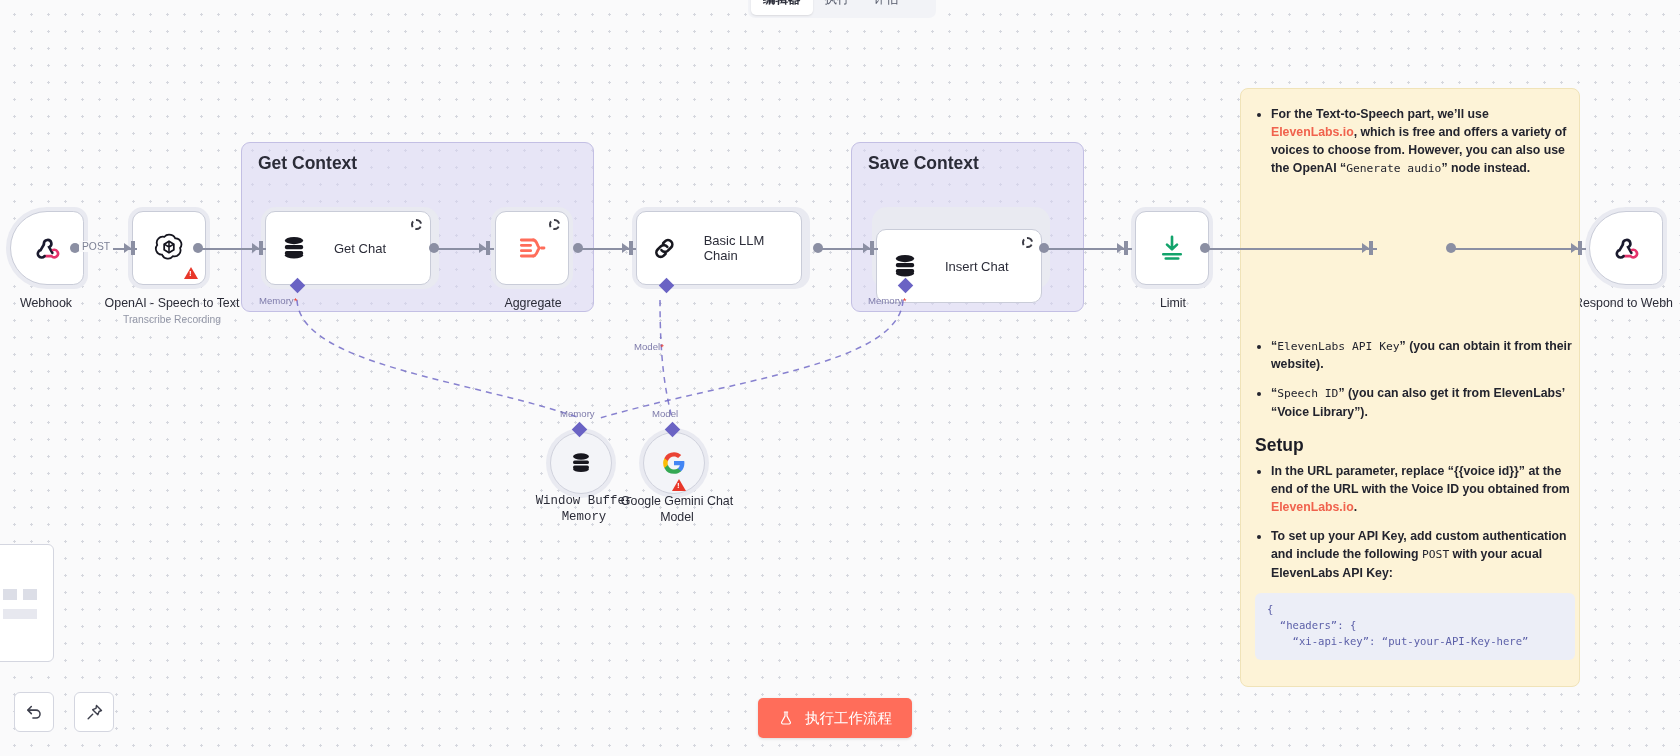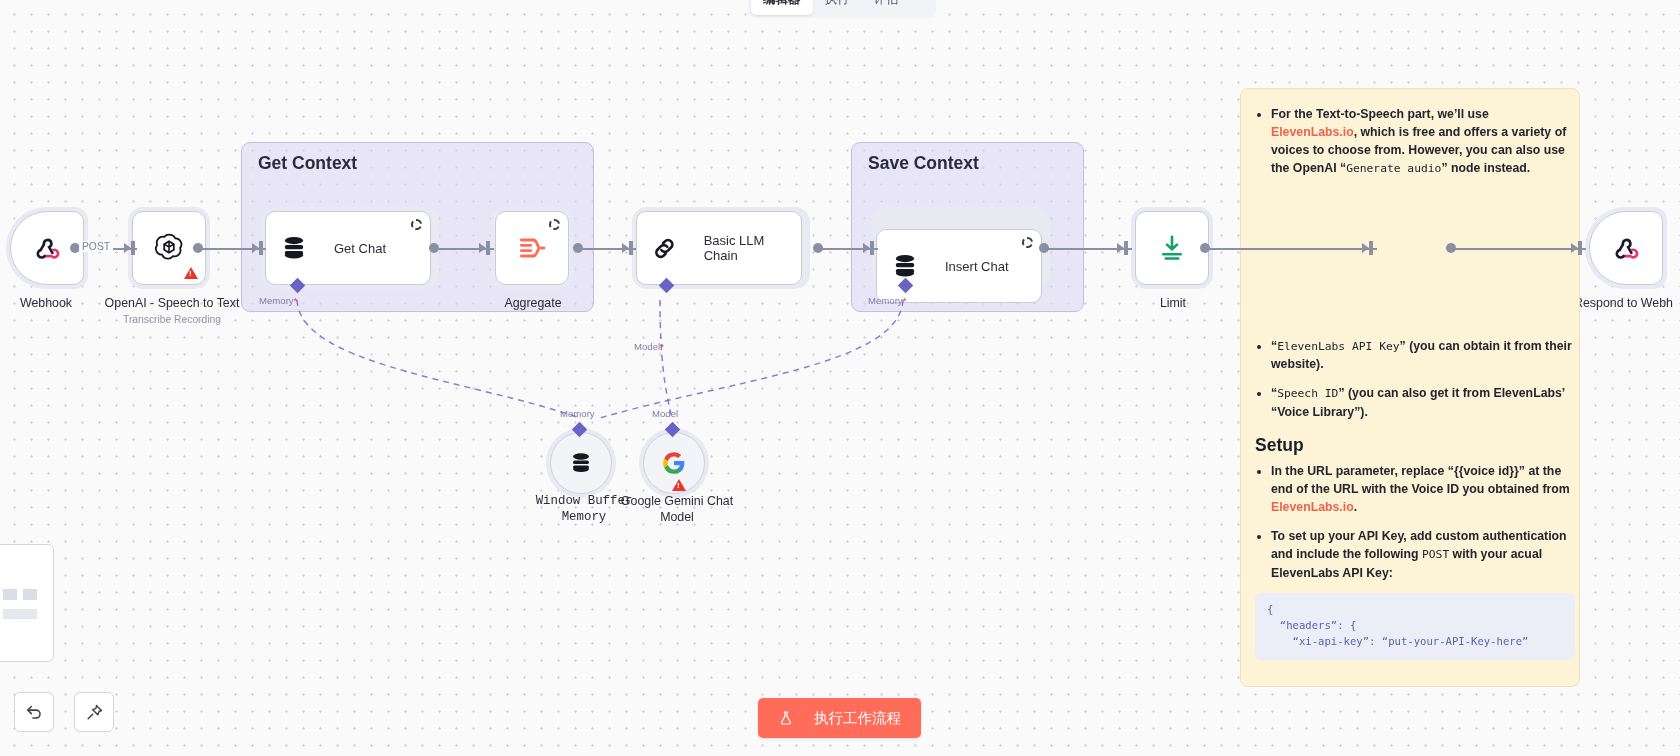--- a/index.html
+++ b/index.html
@@ -194,21 +194,21 @@
   #btn-undo { left: 14px; top: 692px; }
   #btn-pin  { left: 74px; top: 692px; }
 
   
   #execute {
     position: absolute; left: 758px; top: 698px;
     height: 40px; padding: 0 20px;
     background: #ff6d5a; color: #ffffff;
     border: none; border-radius: 5px;
     font-size: 14.5px; font-family: "Liberation Sans", sans-serif;
-    display: flex; align-items: center; gap: 20px;
+    display: flex; align-items: center; gap: 11px;
     box-shadow: 0 1px 3px rgba(0,0,0,.12);
     cursor: pointer;
   }
 </style>
 </head>
 <body>
 
 <div id="canvas">
 
   <div id="tabstrip">

